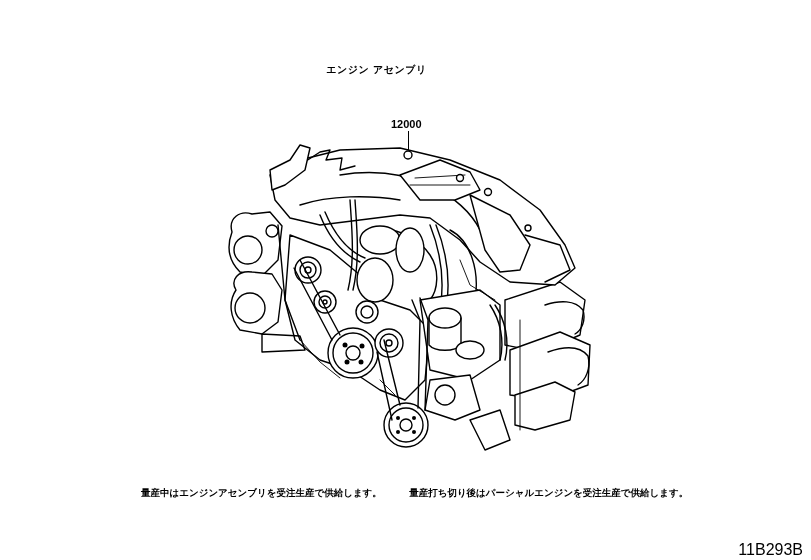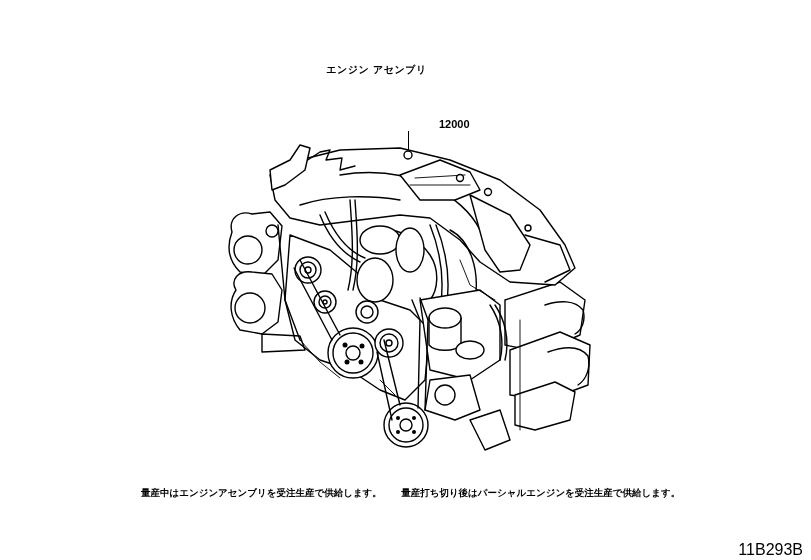--- a/index.html
+++ b/index.html
@@ -1,24 +1,24 @@
 <!DOCTYPE html>
 <html><head>
   <meta charset="utf-8">
   <style>
     html, body { margin: 0; padding: 0; background: #ffffff; }
     body { width: 811px; height: 560px; position: relative; overflow: hidden;
            font-family: "DejaVu Sans", sans-serif; color: #000; }
     .title { position: absolute; left: 0; width: 745px; top: 63px; text-align: center;
              font-size: 10px; font-weight: bold; letter-spacing: 0.5px; padding-left: 8px; box-sizing: border-box; }
     .part-label { position: absolute; left: 391px; top: 118px; font-size: 11px; font-weight: bold;
-                  font-family: "Liberation Sans", sans-serif; margin-left: 48px; }
+                  font-family: "Liberation Sans", sans-serif; }
     .leader { position: absolute; left: 408px; top: 131px; width: 1px; height: 22px; background: #000; }
     .note { position: absolute; left: 141px; top: 487px; font-size: 9.5px; font-weight: bold; white-space: nowrap; }
-    .note span + span { margin-left: 16px; }
+    .note span + span { margin-left: 24px; }
     .ref { position: absolute; right: 8px; top: 541px; font-size: 16px;
            font-family: "Liberation Sans", sans-serif; }
     svg.engine { position: absolute; left: 0; top: 0; }
     svg.engine * { fill: #fff; stroke: #000; stroke-width: 1.4; stroke-linejoin: round; stroke-linecap: round; }
     svg.engine .thin { stroke-width: 0.9; fill: none; }
     svg.engine .nf { fill: none; }
     svg.engine .dot { fill: #000; stroke: none; }
   </style>
 </head>
 <body>

